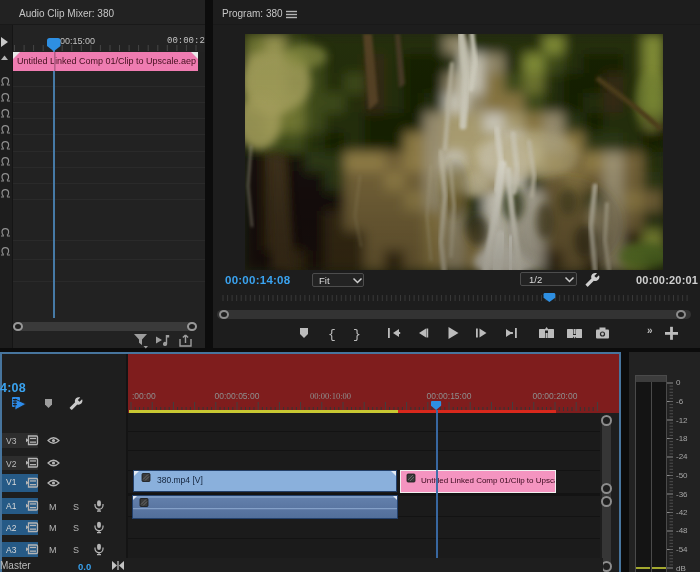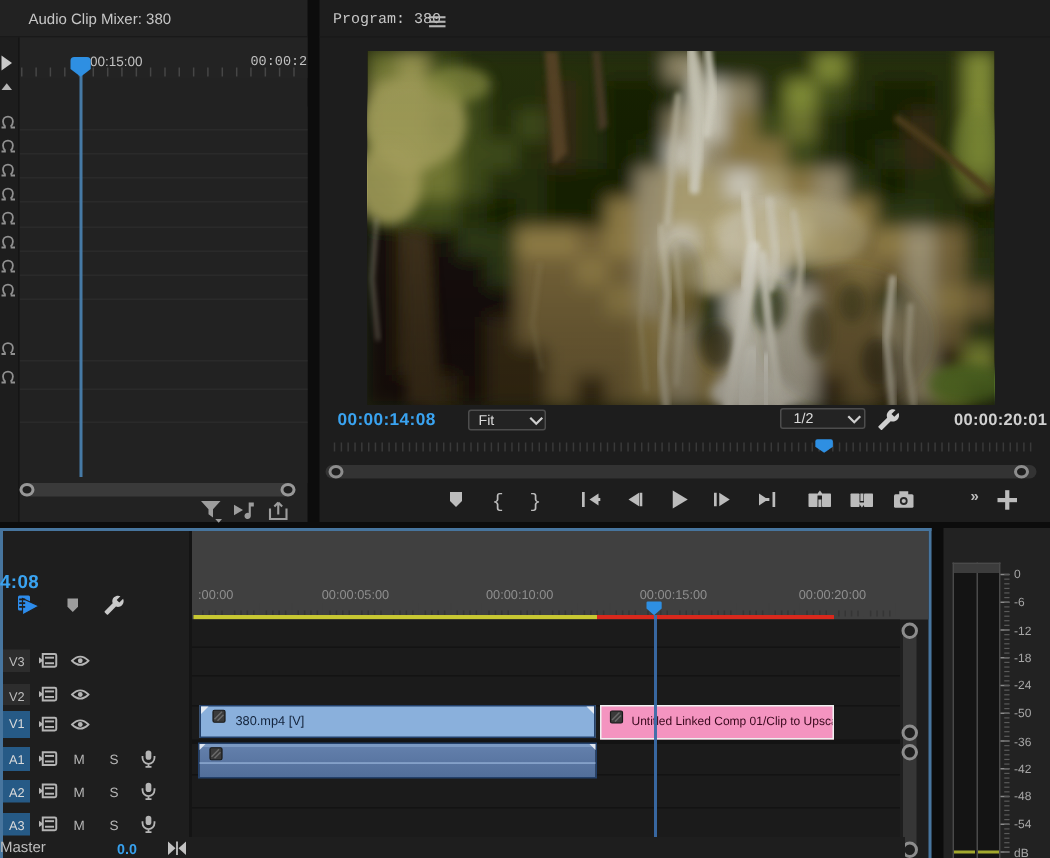--- a/index.html
+++ b/index.html
@@ -7,21 +7,21 @@
   font-family:"Liberation Sans", sans-serif; }
 .abs { position:absolute; }
 #stage { position:relative; width:700px; height:572px; background:#0c0c0c; }
 #mixer { left:0; top:0; width:205px; height:348px; background:#222222; }
 #program { left:213px; top:0; width:487px; height:348px; background:#1d1d1d; }
 #timeline { left:0; top:352px; width:621px; height:220px; background:#1e1e1e;
   border-top:2px solid #47759e; border-left:2px solid #47759e; border-right:2px solid #47759e; }
 #meters { left:629px; top:352px; width:71px; height:220px; background:#222222; }
 .hdrtxt { position:absolute; top:8px; font-size:10px; color:#c6c6c6; }
 .rlab { position:absolute; top:37px; font-size:8.5px; color:#8e8e8e; white-space:nowrap; }
-.trbox { position:absolute; left:0; width:18px; background:#2d2d2d; color:#bdbdbd; font-size:8.5px; }
+.trbox { position:absolute; left:0; width:36px; background:#2d2d2d; color:#bdbdbd; font-size:8.5px; }
 .trbox.on { background:#265a86; color:#dadada; }
 .trbox span { position:absolute; left:4px; top:3px; }
 .mlab { position:absolute; font-size:8px; color:#a6a6a6; }
 .tc-blue { position:absolute; color:#3aa3f0; font-size:11.5px; font-weight:bold; letter-spacing:0.25px; }
 svg.abs { overflow:visible; }
 </style>
 </head>
 <body>
 <div id="stage">
 
@@ -84,39 +84,47 @@
           <path d="M2 207 a3.3 3.3 0 1 1 6.6 0 q0 2.2 -1.6 3.4 M2 207 q0 2.2 1.6 3.4 M1 211 h2.9 M7.1 211 h2.9" fill="none" stroke="#909090" stroke-width="1.2"></path>
           <path d="M2 226 a3.3 3.3 0 1 1 6.6 0 q0 2.2 -1.6 3.4 M2 226 q0 2.2 1.6 3.4 M1 230 h2.9 M7.1 230 h2.9" fill="none" stroke="#909090" stroke-width="1.2"></path>
     </svg>
   </div>
 
   <div class="abs" style="left:53px;top:50px;width:1.7px;height:268px;background:#467aa6;"></div>
   <svg class="abs" width="18" height="16" style="left:46px;top:37px;">
     <path d="M1 3.5 q0-2.5 2.5-2.5 h8.5 q2.5 0 2.5 2.5 v5.5 l-6.7 5.2 l-6.8-5.2 Z" fill="#2e8fe2"></path>
   </svg>
 
+  <div class="abs" style="left:13px;top:52px;width:185px;height:19px;background:#ef7cb1;overflow:hidden;">
+    <span style="position:absolute;left:4px;top:4px;font-size:9px;color:#43101f;white-space:nowrap;">Untitled Linked Comp 01/Clip to Upscale.aep</span>
+    <svg class="abs" width="185" height="19" style="left:0;top:0;">
+      <path d="M0 0 L7 0 L0 7 Z" fill="#e9e9e9"></path>
+      <path d="M185 0 L178 0 L185 7 Z" fill="#e9e9e9"></path>
+      <rect x="41" y="0" width="1.6" height="19" fill="#b65f89"></rect>
+    </svg>
+  </div>
 
   <div class="abs" style="left:13px;top:322px;width:184px;height:9px;background:#3a3a3a;border-radius:5px;"></div>
   <div class="abs" style="left:13px;top:322px;width:10px;height:9px;border-radius:50%;background:#1f1f1f;border:2px solid #989898;"></div>
   <div class="abs" style="left:187px;top:322px;width:10px;height:9px;border-radius:50%;background:#1f1f1f;border:2px solid #989898;"></div>
 
   <svg class="abs" width="70" height="14" style="left:133px;top:334px;opacity:0.82;">
     <path d="M1 0 h13 l-5 5.5 v5.5 l-3 -2.2 v-3.3 Z" fill="#b9b9b9"></path>
     <path d="M10.5 12 l4.5 0 l-2.2 2.5 Z" fill="#b9b9b9"></path>
     <path d="M23 2.5 l6 3.5 l-6 3.5 Z" fill="#b9b9b9"></path>
     <path d="M34.2 10 a2.1 2.1 0 1 1 -1.4 -2 l0 -7 l3.4 0 l0 2.6 l-2 0" fill="#b9b9b9"></path>
     <g stroke="#b9b9b9" stroke-width="1.4" fill="none">
       <path d="M47 5 v7 h11 v-7"></path>
       <path d="M52.5 9 v-8 m0 0 l-2.6 2.6 m2.6-2.6 l2.6 2.6"></path>
     </g>
   </svg>
 </div>
 
 <div id="program" class="abs">
-  <span class="hdrtxt" style="left:9px;font-family:Liberation Mono, monospace;">Program: 380</span>
+  <span class="hdrtxt" style="left:9px;">Program: 380</span>
   <svg class="abs" width="12" height="10" style="left:73px;top:10px;">
     <g stroke="#b5b5b5" stroke-width="1.4">
           <line x1="0" y1="1.5" x2="11" y2="1.5"></line>
           <line x1="0" y1="4.5" x2="11" y2="4.5"></line>
           <line x1="0" y1="7.5" x2="11" y2="7.5"></line>
         </g>
   </svg>
   <div class="abs" style="left:0;top:24px;width:487px;height:1px;background:#191919;"></div>
 
   <div class="abs" style="left:32px;top:34px;width:418px;height:236px;background:#1a1d0e;overflow:hidden;">
@@ -629,24 +637,24 @@
       <rect x="10.8" y="3" width="4" height="1.2" fill="#1e1e1e"></rect>
       <rect x="10.8" y="5.5" width="4" height="1.2" fill="#1e1e1e"></rect>
       <rect x="10.8" y="8" width="4" height="1.2" fill="#1e1e1e"></rect>
     </g>
     <path d="M43 3 h7 v5.5 l-3.5 3.5 l-3.5 -3.5 Z" fill="#9d9d9d"></path>
     <g transform="translate(81,0.5) scale(-0.58,0.58)">
           <path d="M22.7 19l-9.1-9.1c.9-2.3.4-5-1.5-6.9-2-2-5-2.4-7.4-1.3L9 6 6 9 1.6 4.7C.4 7.1.9 10.1 2.9 12.1c1.9 1.9 4.6 2.4 6.9 1.5l9.1 9.1c.4.4 1 .4 1.4 0l2.3-2.3c.5-.4.5-1.1.1-1.4z" fill="#c9c9c9"></path>
         </g>
   </svg>
   
-  <div class="abs" style="left:126px;top:0;width:491px;height:59px;background:#404040;overflow:hidden;">
+  <div class="abs" style="left:126px;top:0;width:491px;height:59px;background:#7f1d1d;overflow:hidden;">
     <span class="rlab" style="left:4px;">:00:00</span>
         <span class="rlab" style="left:86.5px;">00:00:05:00</span>
-        <span class="rlab" style="left:196px;">00:00:10:00</span>
+        <span class="rlab" style="left:182px;font-family:Liberation Serif, serif;">00:00:10:00</span>
         <span class="rlab" style="left:298.5px;">00:00:15:00</span>
         <span class="rlab" style="left:404.5px;text-align:right;">00:00:20:00</span>
         <svg class="abs" width="491" height="59" style="left:0;top:0;">
           <line x1="3.0" y1="48" x2="3.0" y2="57" stroke="#404040" stroke-width="1"></line>
           <line x1="7.2" y1="53" x2="7.2" y2="57" stroke="#353535" stroke-width="1"></line>
           <line x1="11.5" y1="53" x2="11.5" y2="57" stroke="#353535" stroke-width="1"></line>
           <line x1="15.7" y1="53" x2="15.7" y2="57" stroke="#353535" stroke-width="1"></line>
           <line x1="20.0" y1="53" x2="20.0" y2="57" stroke="#353535" stroke-width="1"></line>
           <line x1="24.2" y1="48" x2="24.2" y2="57" stroke="#404040" stroke-width="1"></line>
           <line x1="28.4" y1="53" x2="28.4" y2="57" stroke="#353535" stroke-width="1"></line>

